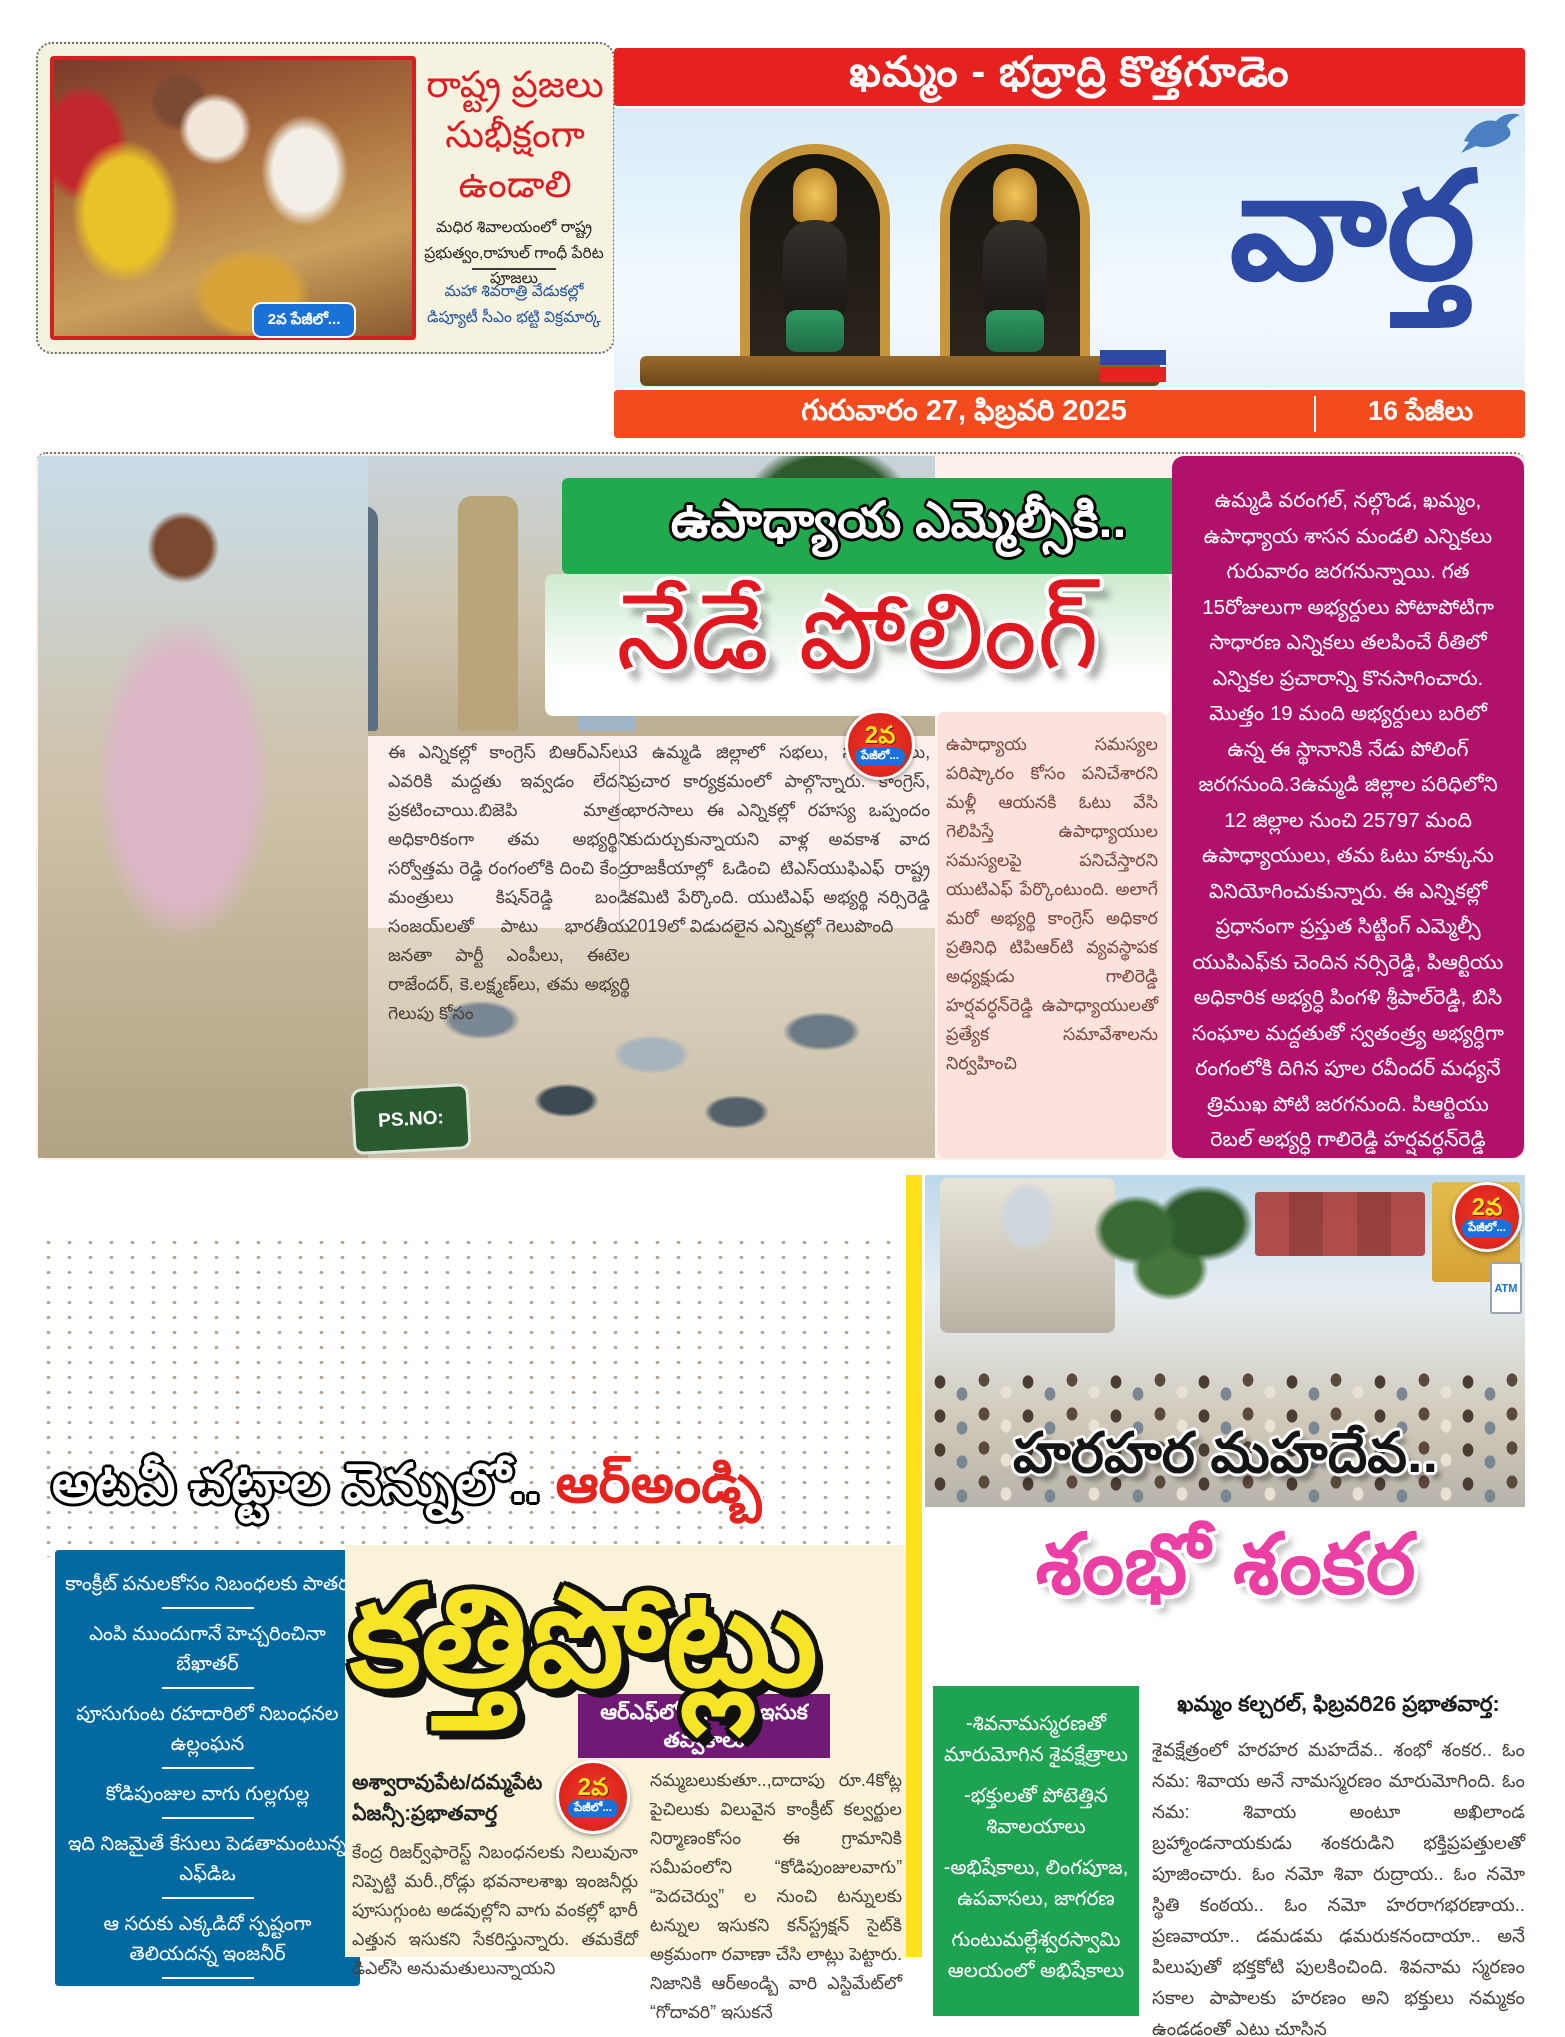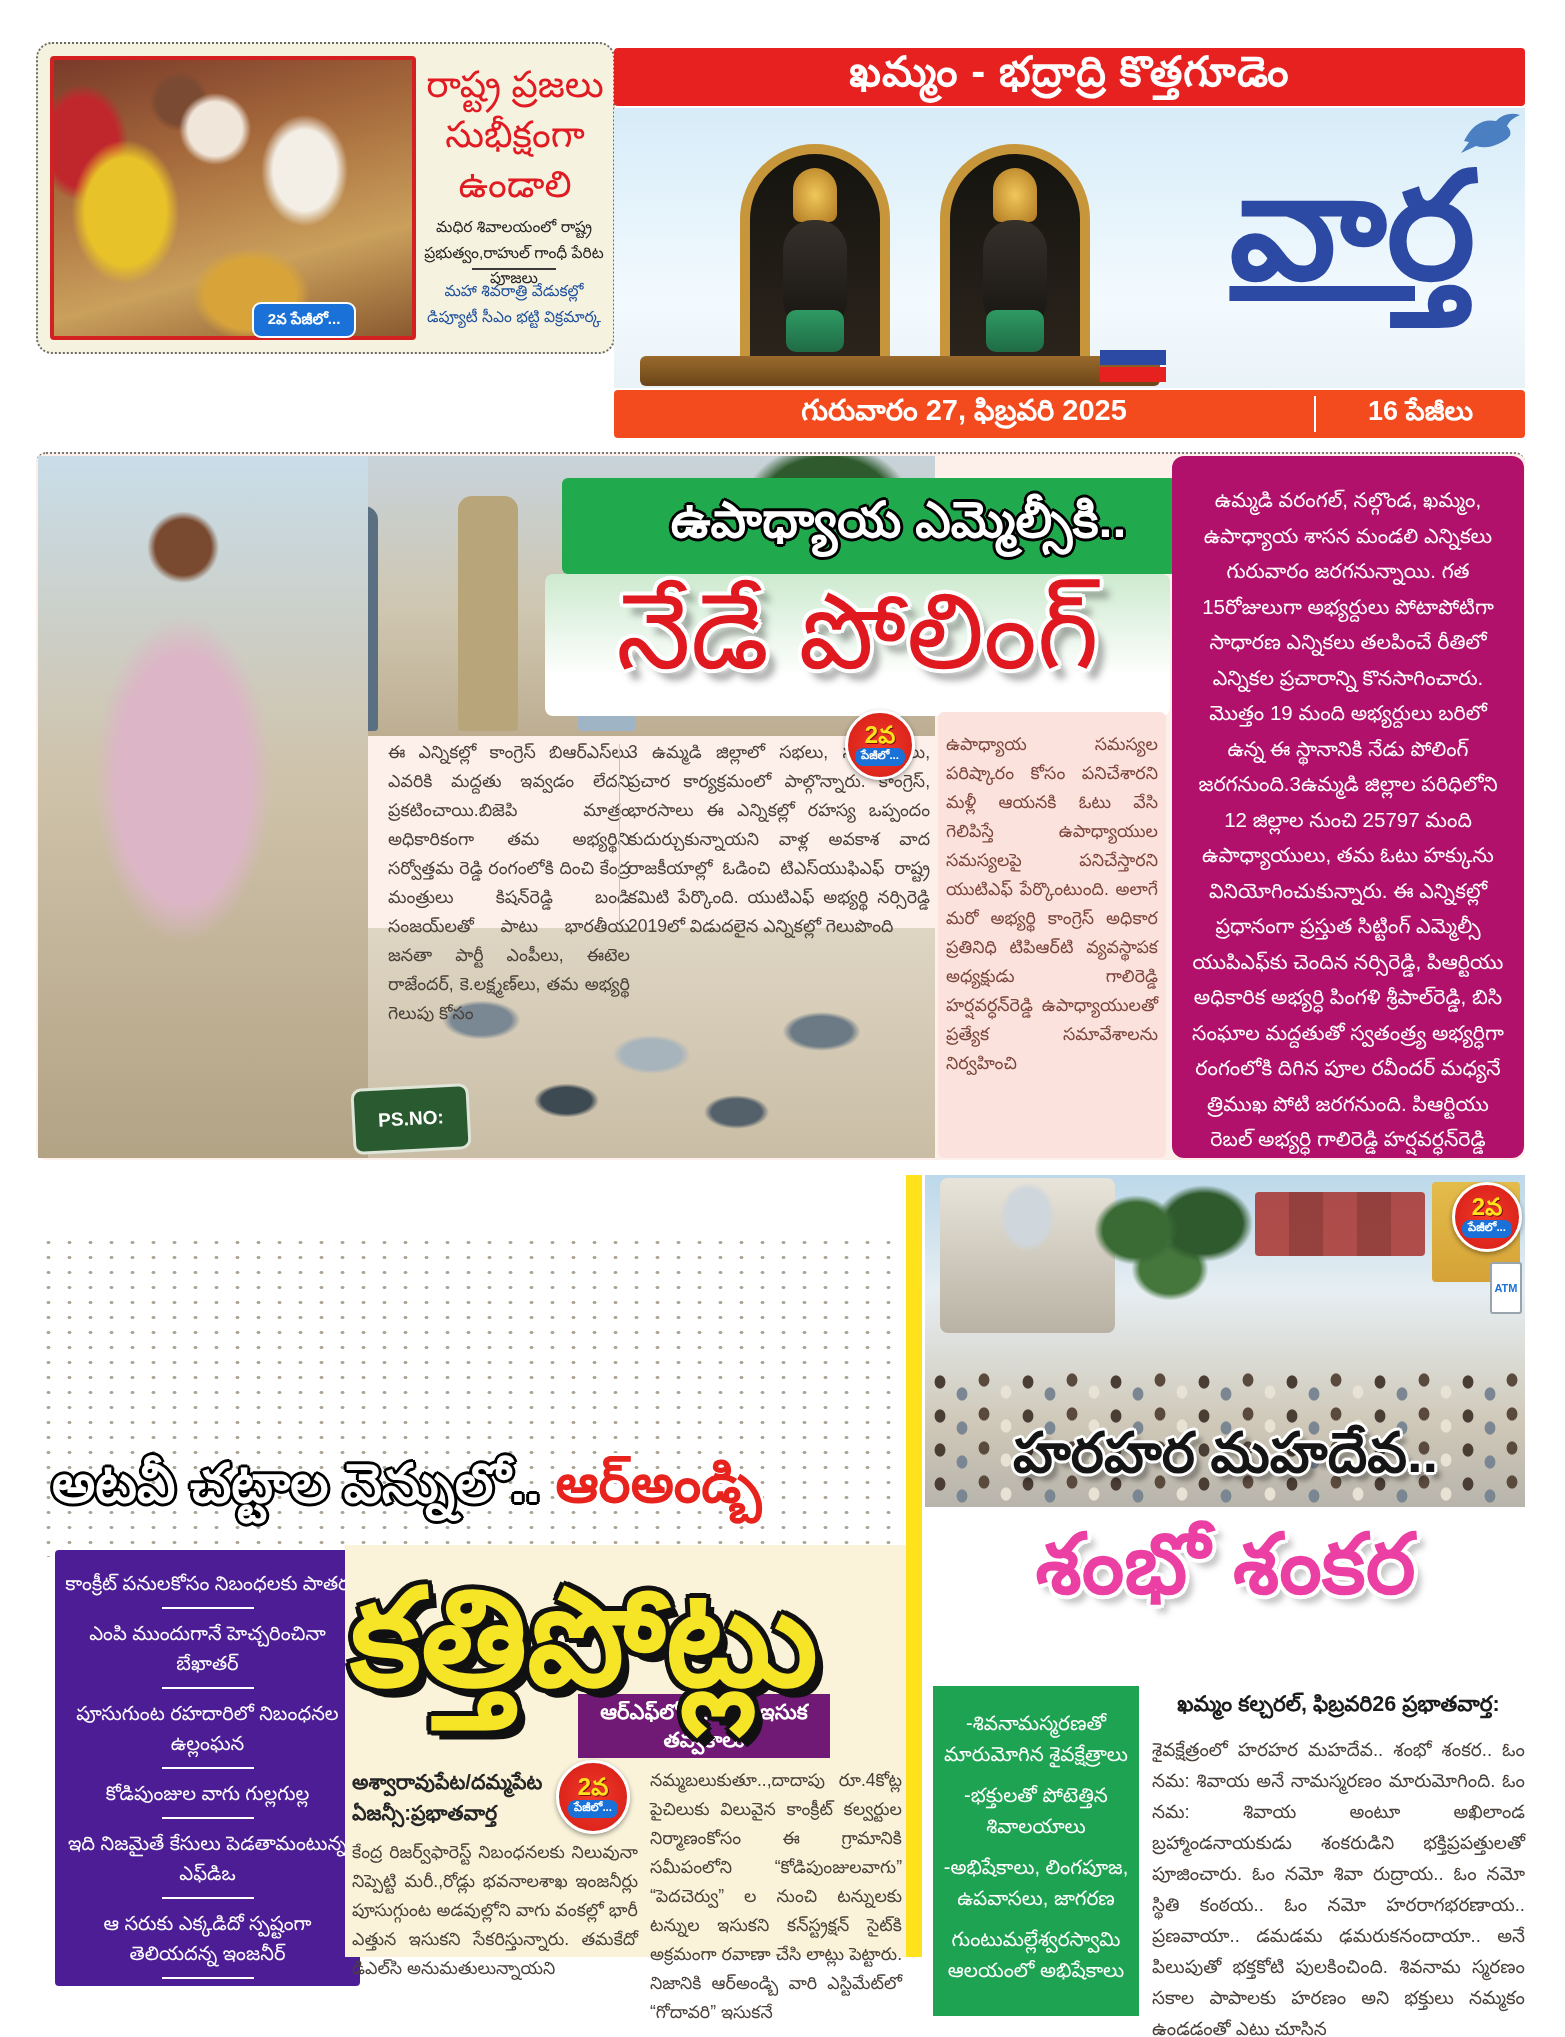--- a/index.html
+++ b/index.html
@@ -38,21 +38,21 @@
   .arch .crown { position:absolute; left:50%; top:14px; transform:translateX(-50%); width:44px; height:54px;
     background:radial-gradient(#f0c75a,#b07820); border-radius:22px 22px 8px 8px; }
   .arch .idol { position:absolute; left:50%; top:66px; transform:translateX(-50%); width:64px; height:110px;
     background:linear-gradient(#36302a,#171512); border-radius:30px; }
   .arch .cloth { position:absolute; left:50%; bottom:8px; transform:translateX(-50%); width:58px; height:42px;
     background:linear-gradient(#2e9a63,#1f6b45); border-radius:10px; }
   #deity-base { left:640px; top:356px; width:520px; height:30px; background:linear-gradient(#9a6a2c,#6b4518); border-radius:6px; }
   #logo-stripe-blue { left:1100px; top:350px; width:66px; height:15px; background:#2c49a4; }
   #logo-stripe-red  { left:1100px; top:367px; width:66px; height:15px; background:#e7211f; }
   #logo-text { left:1180px; top:120px; width:345px; height:250px; color:#2c49a4; font-size:150px; font-weight:bold;
-    display:flex; align-items:center; justify-content:center;text-decoration:underline; }
+    display:flex; align-items:center; justify-content:center; }
   #dove { left:1458px; top:106px; width:64px; height:54px; }
   #mast-datebar { left:614px; top:390px; width:911px; height:48px; background:#f34a1e; border-radius:4px; display:flex; }
   #date-left { width:700px; color:#fff; font-size:29px; font-weight:bold; display:flex; align-items:center; justify-content:center; }
   #date-div { width:2px; height:36px; background:#fff; margin:auto 0; }
   #date-right { flex:1; color:#fff; font-size:27px; font-weight:bold; display:flex; align-items:center; justify-content:center; }
 
   
   #main-block { left:36px; top:452px; width:1489px; height:708px; background:#fdf0ea; border-top:2px dotted #777; border-radius:10px; }
   #photo-strip { left:38px; top:456px; width:897px; height:280px;
     background:
@@ -112,21 +112,21 @@
       linear-gradient(#4e6242 0%, #72765a 14%, #cbb794 30%, #bfa87e 100%); }
   #sand-speckles { left:38px; top:1235px; width:868px; height:322px;
     background-image:radial-gradient(#6d5c42 1.6px, transparent 2.4px); background-size:21px 15px; opacity:.55; }
   #yellow-strip { left:906px; top:1175px; width:16px; height:782px; background:#ffe11c; }
   #yellow-fold { left:862px; top:1906px; width:52px; height:52px; background:linear-gradient(225deg,#ffe11c 50%,transparent 50%); }
   #sand-headline { left:52px; top:1452px; white-space:nowrap; font-weight:bold; font-size:54px; }
   #sand-headline .w { color:#fff;
     text-shadow:3px 0 0 #000,-3px 0 0 #000,0 3px 0 #000,0 -3px 0 #000,2px 2px 0 #000,-2px -2px 0 #000,2px -2px 0 #000,-2px 2px 0 #000; }
   #sand-headline .r { color:#e8221c;
     text-shadow:3px 0 0 #fff,-3px 0 0 #fff,0 3px 0 #fff,0 -3px 0 #fff,2px 2px 0 #fff,-2px -2px 0 #fff,2px -2px 0 #fff,-2px 2px 0 #fff; }
-  #purple-box { left:55px; top:1550px; width:305px; height:436px; background:#4c1d95; border-radius:4px; padding:18px 10px;
+  #purple-box { left:55px; top:1550px; width:305px; height:436px; background:#0369a1; border-radius:4px; padding:18px 10px;
     color:#fff; font-size:19.5px; line-height:30px; text-align:center; }
   .p-rule { width:92px; height:2px; background:#fff; margin:9px auto; }
   #cream-panel { left:345px; top:1545px; width:561px; height:412px; background:#faf3da; }
   #katti-title { left:350px; top:1540px; width:556px; height:230px; color:#f6e426; font-size:136px; font-weight:bold;
     display:flex; align-items:center; z-index:5;
     text-shadow:5px 0 0 #111,-5px 0 0 #111,0 5px 0 #111,0 -5px 0 #111,4px 4px 0 #111,-4px -4px 0 #111,4px -4px 0 #111,-4px 4px 0 #111,8px 9px 0 #111; }
   #black-band { left:578px; top:1694px; width:252px; height:64px; background:#701a75; color:#fff; font-size:21px; line-height:28px;
     font-weight:bold; text-align:center; display:flex; align-items:center; justify-content:center; padding:0 8px; z-index:4; }
   #sand-dateline { left:352px; top:1766px; width:200px; font-weight:bold; font-size:20.5px; line-height:31px; color:#262626; }
   #sand-col1 { left:352px; top:1838px; width:286px; height:120px; }

